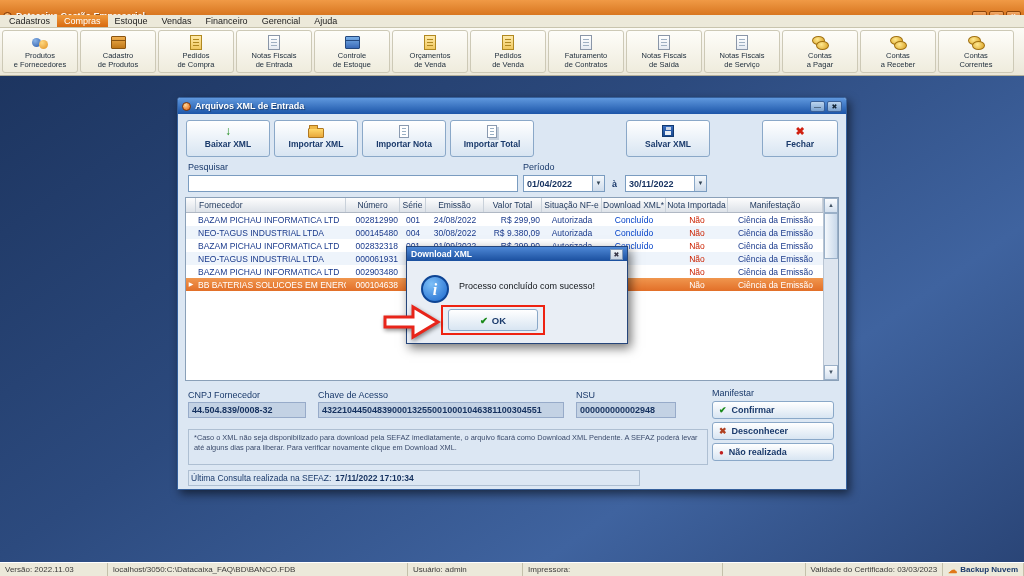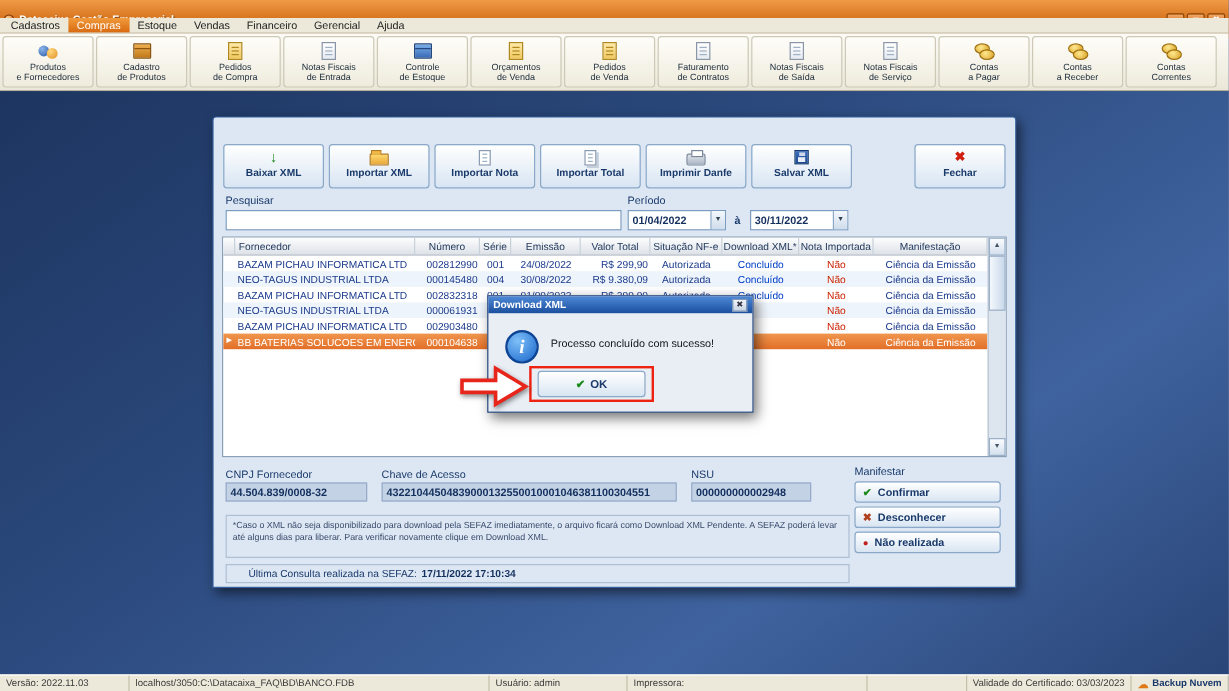--- a/index.html
+++ b/index.html
@@ -91,21 +91,21 @@
   .sthumb{height:46px;background:linear-gradient(90deg,#f4f8fc,#c8d8ea);border:1px solid #9ab0c8}
 
   
   .d-box{position:absolute;height:16px;background:#c3d2e4;border:1px solid #97abc9;font-size:9px;font-weight:bold;color:#14305e;display:flex;align-items:center;padding:0 3px;overflow:hidden;white-space:nowrap}
   .mani{position:absolute;left:534px;top:290px;width:130px}
   .mani .hd{font-size:9px;color:#1a3a6b;margin-bottom:0}
   .mbtn{width:122px;height:18px;margin-top:3px;border:1px solid #8aa8c8;border-radius:3px;background:linear-gradient(#ffffff,#d8e5f2);display:flex;align-items:center;gap:5px;padding:0 6px;font-size:9px;font-weight:bold;color:#1a3a6b;cursor:default}
   .mbtn .gi{font-size:9px}
   .gi.green{color:#1a8a1a}.gi.maroon{color:#b04020}.gi.redc{color:#c02020;font-size:8px}
   .notes{position:absolute;left:10px;top:331px;width:520px;height:36px;border:1px solid #aebfd2;font-size:7.4px;color:#3a4a6b;padding:3px 5px;line-height:9.5px}
-  .lastq{position:absolute;left:10px;top:372px;width:520px;height:16px;border:1px solid #aebfd2;font-size:8.5px;color:#1a3a6b;display:flex;align-items:center;gap:4px;padding:0 18px}
+  .lastq{position:absolute;left:10px;top:372px;width:452px;height:16px;border:1px solid #aebfd2;font-size:8.5px;color:#1a3a6b;display:flex;align-items:center;gap:4px;padding:0 2px}
   .lastq .bv{font-weight:bold;color:#14305e}
 
   
   .dlg{position:absolute;left:406px;top:170px;width:222px;height:98px;background:#e9eef5;border:1px solid #25457a;box-shadow:3px 4px 10px rgba(0,0,0,.55);z-index:5}
   .dlg-tb{height:14px;background:linear-gradient(#4e88d6,#1a4f9e);display:flex;align-items:center;padding:0 4px;gap:4px}
   .dlg-tb .t{color:#fff;font-size:8.5px;font-weight:bold;flex:1}
   .dlg-x{width:13px;height:11px;background:linear-gradient(#f0f4f8,#c8d4e2);border:1px solid #8098b8;color:#334;font-size:7px;line-height:9px;text-align:center}
   .dlg-info{position:absolute;left:14px;top:28px;width:28px;height:28px;border-radius:50%;background:radial-gradient(circle at 35% 30%,#7ec0f8,#1a66cc);border:2px solid #0e4494;color:#fff;font-size:16px;font-weight:bold;font-style:italic;font-family:"Liberation Serif",serif;text-align:center;line-height:25px}
   .dlg-msg{position:absolute;left:52px;top:34px;font-size:9px;color:#101418}
   .okwrap{position:absolute;left:34px;top:58px;width:104px;height:30px;border:2px solid #ee2211;display:flex;align-items:center;justify-content:center}
@@ -222,20 +222,28 @@
       <div class="tbi">
           <div class="v-coins"></div>
         </div>
       <div class="lbl"><span>Contas</span><br><span>Correntes</span></div>
     </div>
   </div>
 
   <div class="desktop">
 
     <div class="win">
+      <div class="win-tb">
+        <span class="appicon"></span>
+        <span class="t">Arquivos XML de Entrada</span>
+        <span class="wc">
+          <span class="wcb">—</span>
+          <span class="wcb">✖</span>
+        </span>
+      </div>
 
       <div class="wbrow">
         <div class="wb" style="left:0">
           <div class="ig">
               <span class="ic-down">↓</span>
             </div>
           <div class="lbl">Baixar XML</div>
         </div>
         <div class="wb" style="left:88px">
           <div class="ig">
@@ -247,26 +255,20 @@
           <div class="ig">
               <div class="ic-doc"></div>
             </div>
           <div class="lbl">Importar Nota</div>
         </div>
         <div class="wb" style="left:264px">
           <div class="ig">
               <div class="ic-doc stack"></div>
             </div>
           <div class="lbl">Importar Total</div>
-        </div>
-        <div class="wb" style="left:352px">
-          <div class="ig">
-              <div class="ic-printer"></div>
-            </div>
-          <div class="lbl">Imprimir Danfe</div>
         </div>
         <div class="wb" style="left:440px">
           <div class="ig">
               <div class="ic-disk"></div>
             </div>
           <div class="lbl">Salvar XML</div>
         </div>
         <div class="wb" style="right:0;width:76px">
           <div class="ig">
               <span class="ic-x">✖</span>

